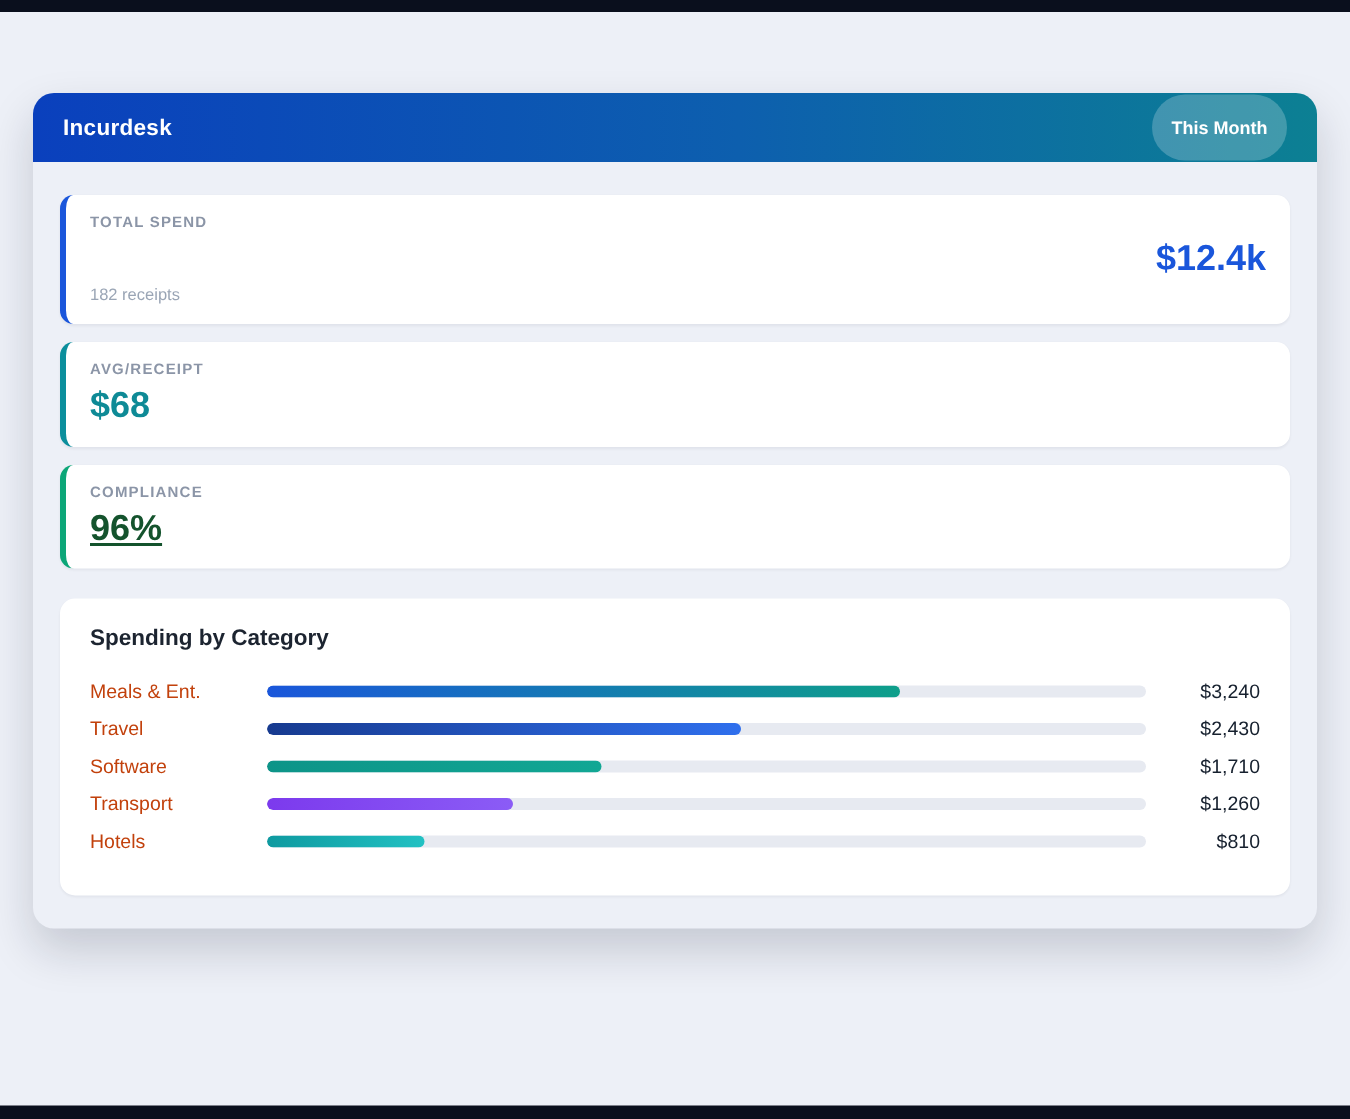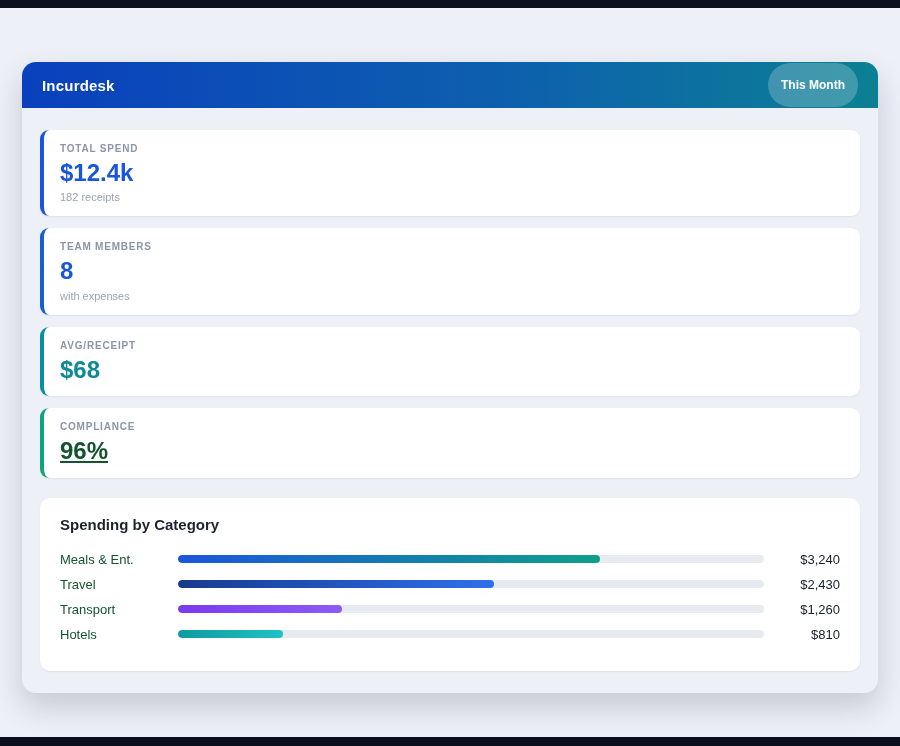--- a/index.html
+++ b/index.html
@@ -51,47 +51,42 @@
   .stat-sub { font-size: 11px; color: #9aa5b5; margin-top: 5px; }
   .category-card {
     background: #ffffff;
     border-radius: 10px;
     padding: 18px 20px 24px;
     margin-top: 20px;
     box-shadow: 0 1px 2px rgba(16,24,40,0.06);
   }
   .cat-title { font-size: 15px; font-weight: bold; color: #1c2430; margin-bottom: 14px; }
   .cat-row { display: flex; align-items: center; height: 25px; }
-  .cat-label { width: 118px; flex: none; font-size: 13px; color: #14532d; }
+  .cat-label { width: 118px; flex: none; font-size: 13px; color: #c2410c; }
   .bar-track { flex: 1; height: 8px; border-radius: 4px; background: #e7eaf1; overflow: hidden; }
   .bar-fill { height: 100%; border-radius: 4px; }
   .cat-value { width: 76px; flex: none; text-align: right; font-size: 13px; font-weight: normal; color: #16202e; }
 </style>
 </head>
 <body>
 
 <div class="page">
   <div class="app-card">
 
     <div class="app-header">
       <span class="app-title">Incurdesk</span>
       <span class="badge">This Month</span>
     </div>
 
     <div class="content">
       <div id="stats">
           <div class="stat-card" style="border-left-color: rgb(26, 86, 219);">
             <div class="stat-label">TOTAL SPEND</div>
-            <div class="stat-value" style="color: rgb(26, 86, 219);">$12.4k</div>
+            <div class="stat-value" style="color: rgb(26, 86, 219); text-align: right;">$12.4k</div>
             <div class="stat-sub">182 receipts</div>
-          </div>
-          <div class="stat-card" style="border-left-color: rgb(21, 95, 208);">
-            <div class="stat-label">TEAM MEMBERS</div>
-            <div class="stat-value" style="color: rgb(26, 86, 219);">8</div>
-            <div class="stat-sub">with expenses</div>
           </div>
           <div class="stat-card" style="border-left-color: rgb(11, 142, 156);">
             <div class="stat-label">AVG/RECEIPT</div>
             <div class="stat-value" style="color: rgb(14, 138, 150);">$68</div>
           </div>
           <div class="stat-card" style="border-left-color: rgb(12, 166, 120);">
             <div class="stat-label">COMPLIANCE</div>
             <div class="stat-value" style="color: #14532d; text-decoration: underline;">96%</div>
           </div>
         </div>
@@ -107,20 +102,27 @@
               <span class="cat-value">$3,240</span>
             </div>
             <div class="cat-row">
               <span class="cat-label">Travel</span>
               <div class="bar-track">
                 <div class="bar-fill" style="width: 54%; background: linear-gradient(90deg, rgb(23, 58, 143), rgb(47, 111, 237));"></div>
               </div>
               <span class="cat-value">$2,430</span>
             </div>
             <div class="cat-row">
+              <span class="cat-label">Software</span>
+              <div class="bar-track">
+                <div class="bar-fill" style="width: 38%; background: linear-gradient(90deg, rgb(13, 148, 136), rgb(18, 167, 148));"></div>
+              </div>
+              <span class="cat-value">$1,710</span>
+            </div>
+            <div class="cat-row">
               <span class="cat-label">Transport</span>
               <div class="bar-track">
                 <div class="bar-fill" style="width: 28%; background: linear-gradient(90deg, rgb(124, 58, 237), rgb(139, 92, 246));"></div>
               </div>
               <span class="cat-value">$1,260</span>
             </div>
             <div class="cat-row">
               <span class="cat-label">Hotels</span>
               <div class="bar-track">
                 <div class="bar-fill" style="width: 18%; background: linear-gradient(90deg, rgb(14, 154, 160), rgb(34, 193, 195));"></div>

